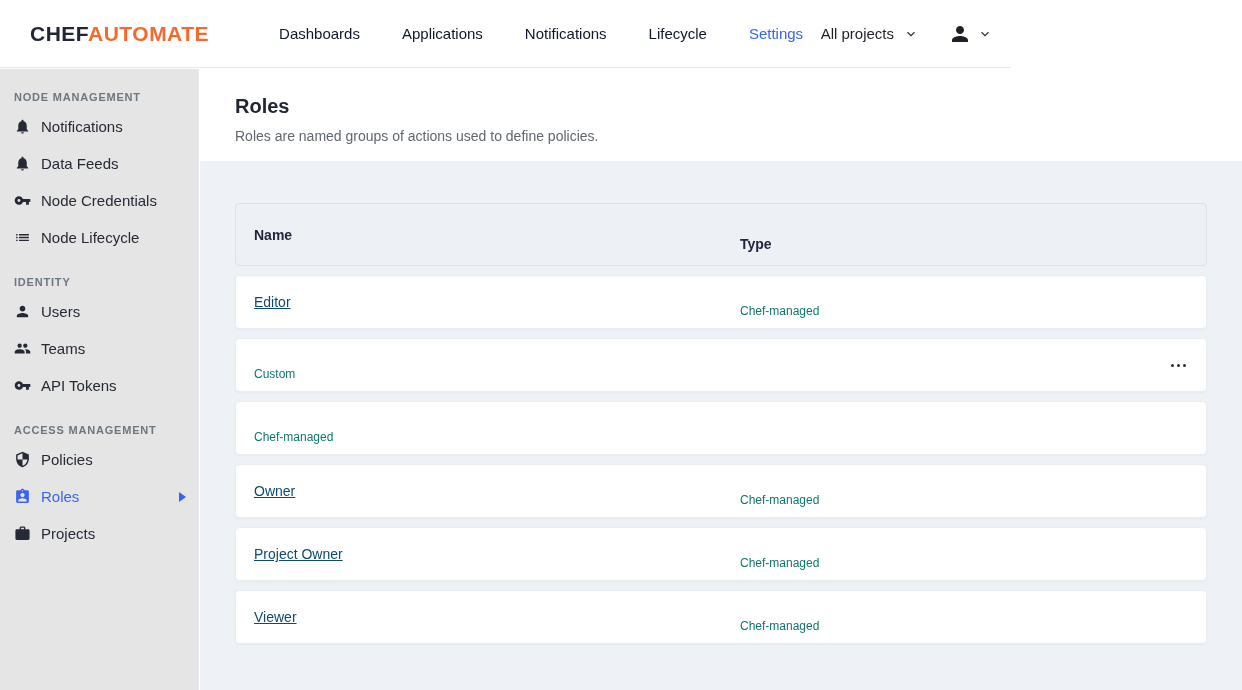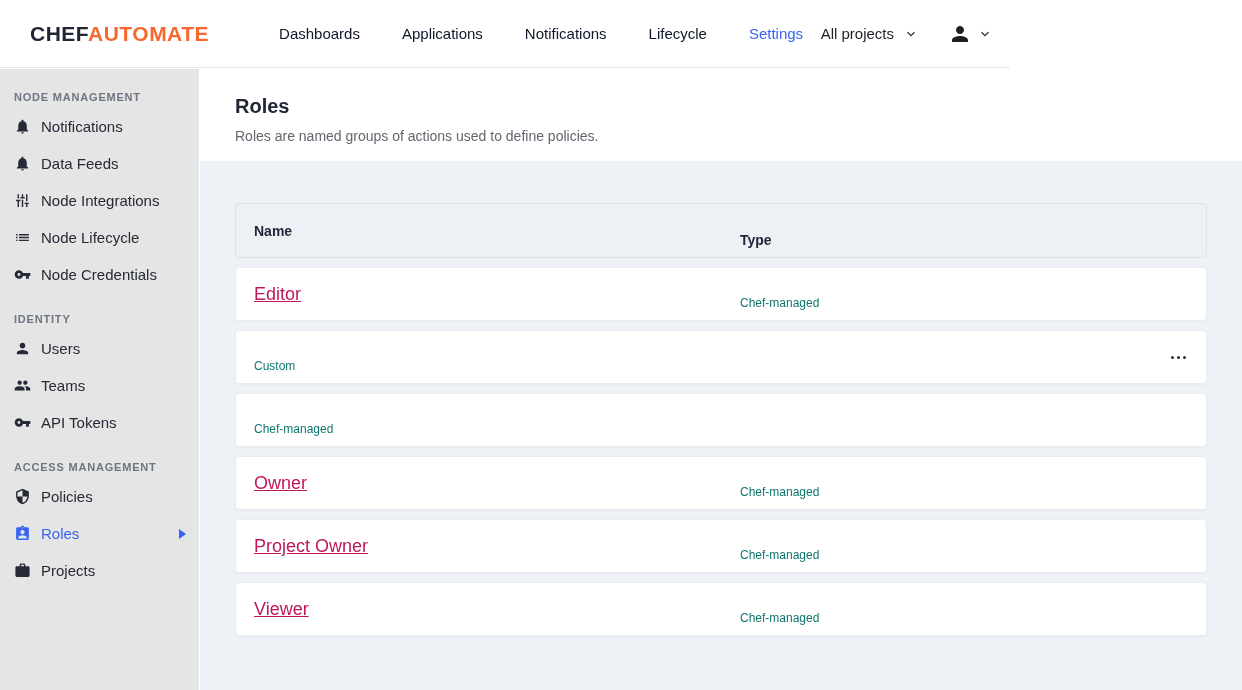--- a/index.html
+++ b/index.html
@@ -34,30 +34,30 @@
     border-bottom:5px solid transparent; border-left:7px solid #3864f2; }
 
   
   .content { position:absolute; left:200px; top:69px; right:0; bottom:0;
     display:flex; flex-direction:column; }
   .content-header { background:#fff; height:92px; padding:26px 35px 0 35px; flex:0 0 auto; }
   .page-title { font-size:20px; font-weight:700; color:#222534; }
   .page-subtitle { margin-top:10px; font-size:14px; color:#61676f; }
   .content-body { flex:1; background:#eef2f6; padding:42px 35px 0 35px; overflow:hidden; }
 
-  .thead-card { height:55px; background:#edf1f5; border:1px solid #dbe2e8; border-radius:4px;
+  .thead-card { height:63px; background:#edf1f5; border:1px solid #dbe2e8; border-radius:4px;
     display:flex; align-items:center; padding:0 18px; }
   .col-name { flex:0 0 486px; }
   .col-type { flex:1;margin-top:18px; }
   .th { font-size:14px; font-weight:700; color:#23263a; }
   .row-card { height:54px; margin-top:9px; background:#fff; border:1px solid #e8edf1;
     border-radius:4px; display:flex; align-items:center; padding:0 18px;
     box-shadow:0 1px 2px rgba(40,50,60,.04); }
   .row-card:first-of-type { margin-top:8px; }
-  .name-link { font-size:18px; color:#be185d; text-decoration:underline; cursor:pointer; }
+  .name-link { font-size:14px; color:#0c4a6e; text-decoration:underline; cursor:pointer; }
   .type-text { font-size:12px; color:#0f766e; }
   .menu-btn { margin-left:auto; border:none; background:transparent; cursor:pointer;
     display:flex; gap:3px; padding:6px 2px; align-items:center; }
   .menu-btn i { width:3px; height:3px; background:#2a2d3a; border-radius:50%; display:block; }
 </style>
 </head>
 <body>
 
 <div class="topnav">
   <div class="logo">
@@ -98,37 +98,29 @@
     <span>Notifications</span>
   </div>
   <div class="side-item">
     <svg class="icn" viewBox="0 0 24 24">
         <path d="M12 22c1.1 0 2-.9 2-2h-4c0 1.1.9 2 2 2zm6-6v-5c0-3.07-1.63-5.64-4.5-6.32V4c0-.83-.67-1.5-1.5-1.5s-1.5.67-1.5 1.5v.68C7.64 5.36 6 7.92 6 11v5l-2 2v1h16v-1l-2-2z"></path>
       </svg>
     <span>Data Feeds</span>
   </div>
   <div class="side-item">
     <svg class="icn" viewBox="0 0 24 24">
-        <g transform="rotate(90 12 12)">
-          <path d="M3 17v2h6v-2H3zM3 5v2h10V5H3zm10 16v-2h8v-2h-8v-2h-2v6h2zM7 9v2H3v2h4v2h2V9H7zm14 4v-2H11v2h10zm-6-4h2V7h4V5h-4V3h-2v6z"></path>
-        </g>
-      </svg>
-    <span>Node Integrations</span>
+        <path d="M12.65 10C11.83 7.67 9.61 6 7 6c-3.31 0-6 2.69-6 6s2.69 6 6 6c2.61 0 4.83-1.67 5.65-4H17v4h4v-4h2v-4H12.65zM7 14c-1.1 0-2-.9-2-2s.9-2 2-2 2 .9 2 2-.9 2-2 2z"></path>
+      </svg>
+    <span>Node Credentials</span>
   </div>
   <div class="side-item">
     <svg class="icn" viewBox="0 0 24 24">
         <path d="M3 13h2v-2H3v2zm0 4h2v-2H3v2zm0-8h2V7H3v2zm4 4h14v-2H7v2zm0 4h14v-2H7v2zM7 7v2h14V7H7z"></path>
       </svg>
     <span>Node Lifecycle</span>
-  </div>
-  <div class="side-item">
-    <svg class="icn" viewBox="0 0 24 24">
-        <path d="M12.65 10C11.83 7.67 9.61 6 7 6c-3.31 0-6 2.69-6 6s2.69 6 6 6c2.61 0 4.83-1.67 5.65-4H17v4h4v-4h2v-4H12.65zM7 14c-1.1 0-2-.9-2-2s.9-2 2-2 2 .9 2 2-.9 2-2 2z"></path>
-      </svg>
-    <span>Node Credentials</span>
   </div>
 
   <div class="section-title">IDENTITY</div>
   <div class="side-item">
     <svg class="icn" viewBox="0 0 24 24">
         <path d="M12 12c2.21 0 4-1.79 4-4s-1.79-4-4-4-4 1.79-4 4 1.79 4 4 4zm0 2c-2.67 0-8 1.34-8 4v2h16v-2c0-2.66-5.33-4-8-4z"></path>
       </svg>
     <span>Users</span>
   </div>
   <div class="side-item">

